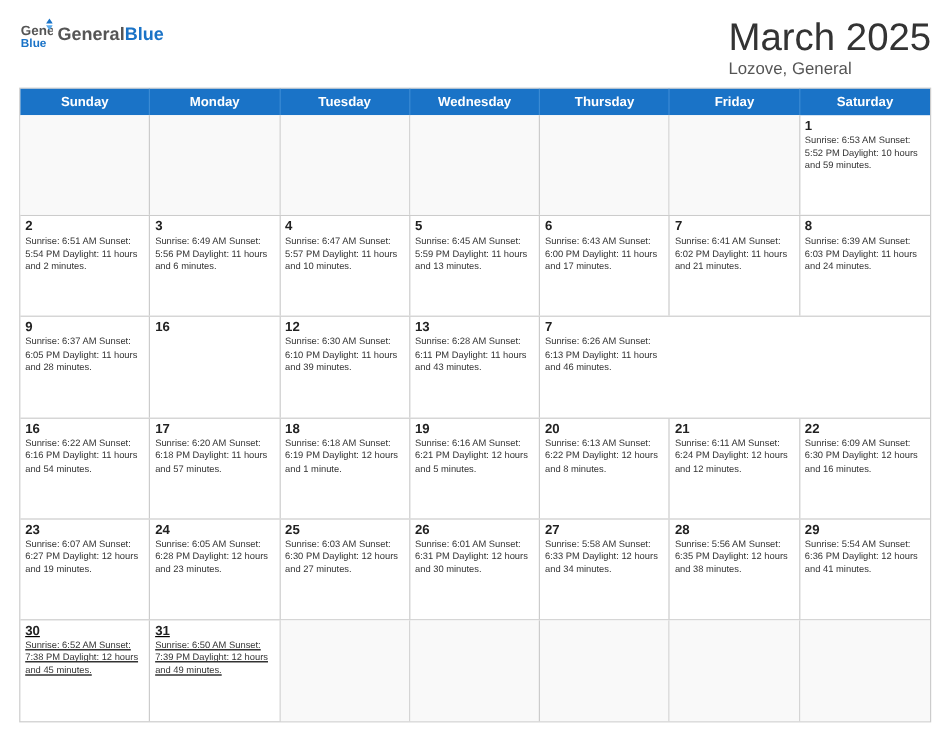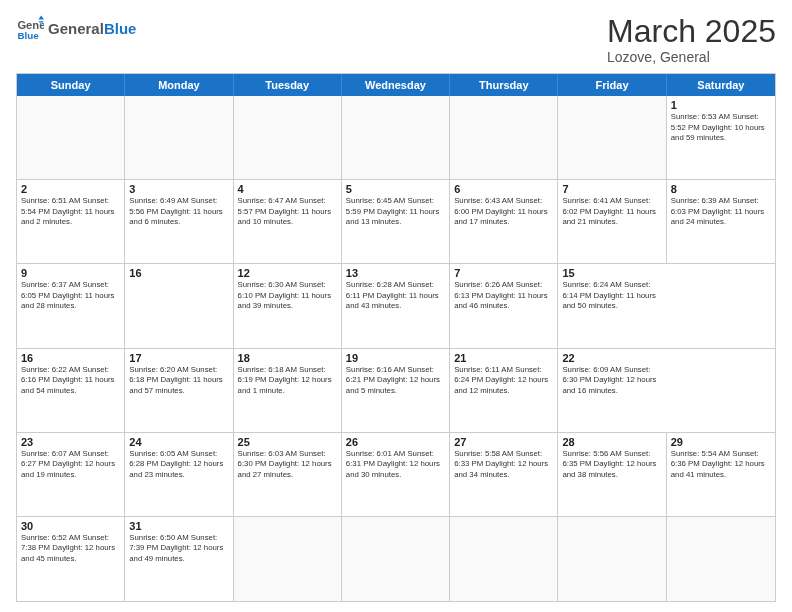--- a/index.html
+++ b/index.html
@@ -68,21 +68,21 @@
     .cal-body {
       display: grid;
       grid-template-rows: repeat(6, 1fr);
       flex: 1;
     }
     .cal-row {
       display: grid;
       grid-template-columns: repeat(7, 1fr);
       border-bottom: 1px solid #ccc;
     }
-    .cal-row:last-child { border-bottom: none; }
+    .cal-row:last-child { border-bottom: none; text-decoration: underline; }
     .cal-cell {
       border-right: 1px solid #ccc;
       padding: 3px 4px 2px 4px;
       font-size: 8.5px;
       color: #333;
       vertical-align: top;
       min-height: 0;
       overflow: hidden;
     }
     .cal-cell:last-child { border-right: none; }
@@ -226,27 +226,20 @@
 Daylight: 11 hours
 and 43 minutes.</div>
           </div>
           <div class="cal-cell">
             <span class="day-num">7</span>
             <div class="cell-info">Sunrise: 6:26 AM
 Sunset: 6:13 PM
 Daylight: 11 hours
 and 46 minutes.</div>
           </div>
-          <div class="cal-cell">
-            <span class="day-num">15</span>
-            <div class="cell-info">Sunrise: 6:24 AM
-Sunset: 6:14 PM
-Daylight: 11 hours
-and 50 minutes.</div>
-          </div>
         </div>
         <div class="cal-row">
           <div class="cal-cell">
             <span class="day-num">16</span>
             <div class="cell-info">Sunrise: 6:22 AM
 Sunset: 6:16 PM
 Daylight: 11 hours
 and 54 minutes.</div>
           </div>
           <div class="cal-cell">
@@ -262,20 +255,27 @@
 Sunset: 6:19 PM
 Daylight: 12 hours
 and 1 minute.</div>
           </div>
           <div class="cal-cell">
             <span class="day-num">19</span>
             <div class="cell-info">Sunrise: 6:16 AM
 Sunset: 6:21 PM
 Daylight: 12 hours
 and 5 minutes.</div>
+          </div>
+          <div class="cal-cell">
+            <span class="day-num">20</span>
+            <div class="cell-info">Sunrise: 6:13 AM
+Sunset: 6:22 PM
+Daylight: 12 hours
+and 8 minutes.</div>
           </div>
           <div class="cal-cell">
             <span class="day-num">21</span>
             <div class="cell-info">Sunrise: 6:11 AM
 Sunset: 6:24 PM
 Daylight: 12 hours
 and 12 minutes.</div>
           </div>
           <div class="cal-cell">
             <span class="day-num">22</span>

